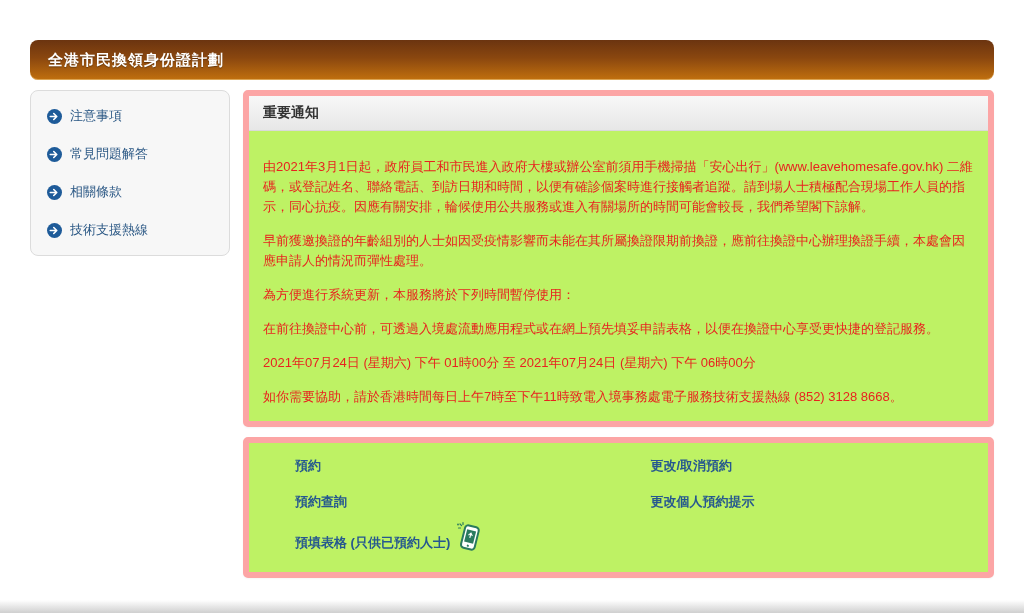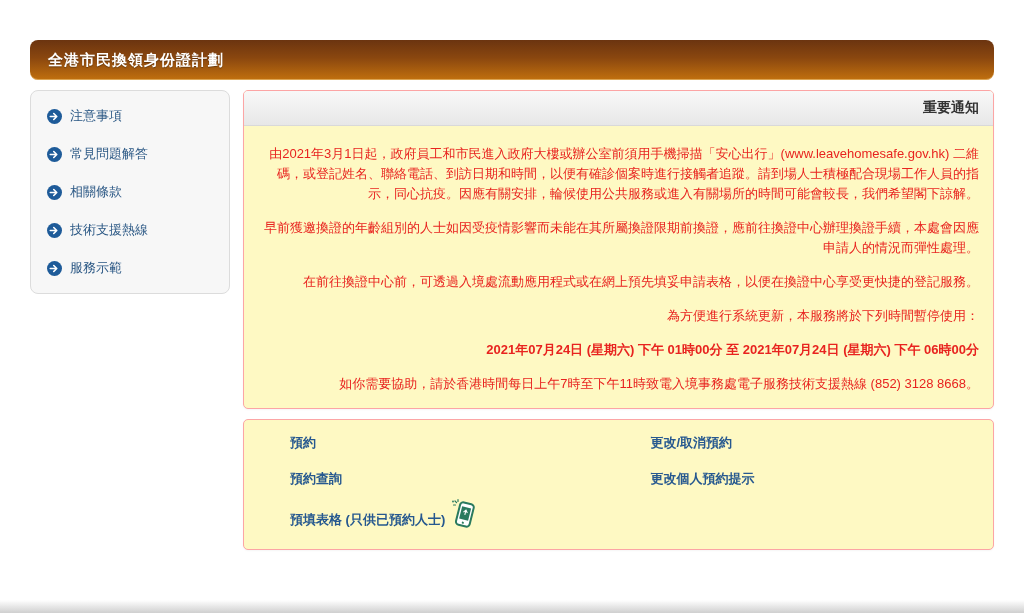--- a/index.html
+++ b/index.html
@@ -54,44 +54,43 @@
     display: inline-block;
   }
   .side-item span.lbl {
     color: #2a5784;
     font-size: 13px;
   }
 
   
   .main { flex: 1; display: flex; flex-direction: column; gap: 10px; }
   .content-box {
-    border: 1px solid #fca5a5;
+    border: 6px solid #fca5a5;
     border-radius: 5px;
-    background: #fef9c3;
+    background: #bef264;
     overflow: hidden;
     box-shadow: 0 1px 2px rgba(0,0,0,0.04);
-    text-align: right;
   }
   .box-header {
     background: linear-gradient(to bottom, #f8f8f8, #e7e7e7);
     border-bottom: 1px solid #d9d9d9;
     padding: 8px 14px;
     font-size: 14px;
     font-weight: bold;
     color: #333333;
   }
-  .box-body { padding: 4px 14px 14px 14px; }
+  .box-body { padding: 12px 14px 14px 14px; }
 
   .notice-body p {
     color: #e8231f;
     font-size: 13px;
     line-height: 20px;
     margin-top: 14px;
   }
-  .notice-body p.strong { font-weight: bold; }
+  .notice-body p.strong { font-weight: normal; }
 
   
   .booking-body {
     display: grid;
     grid-template-columns: 1fr 1fr;
     row-gap: 18px;
     padding: 14px 14px 16px 14px;
   }
   .booking-link {
     color: #26588f;
@@ -147,38 +146,31 @@
           </svg>
         <span class="lbl">相關條款</span>
       </div>
       <div class="side-item">
         <svg class="circle-icon" viewBox="0 0 16 16">
             <circle cx="8" cy="8" r="8" fill="#1e5b99"></circle>
             <path d="M3.5 8h6.2M7.2 4.8L10.4 8l-3.2 3.2" stroke="#ffffff" stroke-width="1.7" fill="none" stroke-linecap="round" stroke-linejoin="round"></path>
           </svg>
         <span class="lbl">技術支援熱線</span>
       </div>
-      <div class="side-item">
-        <svg class="circle-icon" viewBox="0 0 16 16">
-            <circle cx="8" cy="8" r="8" fill="#1e5b99"></circle>
-            <path d="M3.5 8h6.2M7.2 4.8L10.4 8l-3.2 3.2" stroke="#ffffff" stroke-width="1.7" fill="none" stroke-linecap="round" stroke-linejoin="round"></path>
-          </svg>
-        <span class="lbl">服務示範</span>
-      </div>
     </div>
 
     <div class="main">
 
       <div class="content-box">
         <div class="box-header">重要通知</div>
         <div class="box-body notice-body">
           <p>由2021年3月1日起，政府員工和市民進入政府大樓或辦公室前須用手機掃描「安心出行」(www.leavehomesafe.gov.hk) 二維碼，或登記姓名、聯絡電話、到訪日期和時間，以便有確診個案時進行接觸者追蹤。請到場人士積極配合現場工作人員的指示，同心抗疫。因應有關安排，輪候使用公共服務或進入有關場所的時間可能會較長，我們希望閣下諒解。</p>
           <p>早前獲邀換證的年齡組別的人士如因受疫情影響而未能在其所屬換證限期前換證，應前往換證中心辦理換證手續，本處會因應申請人的情況而彈性處理。</p>
+          <p>為方便進行系統更新，本服務將於下列時間暫停使用：</p>
           <p>在前往換證中心前，可透過入境處流動應用程式或在網上預先填妥申請表格，以便在換證中心享受更快捷的登記服務。</p>
-          <p>為方便進行系統更新，本服務將於下列時間暫停使用：</p>
           <p class="strong">2021年07月24日 (星期六) 下午 01時00分 至 2021年07月24日 (星期六) 下午 06時00分</p>
           <p>如你需要協助，請於香港時間每日上午7時至下午11時致電入境事務處電子服務技術支援熱線 (852) 3128 8668。</p>
         </div>
       </div>
 
       <div class="content-box">
         <div class="booking-body">
           <a class="booking-link">
             <span>預約</span>
           </a>

